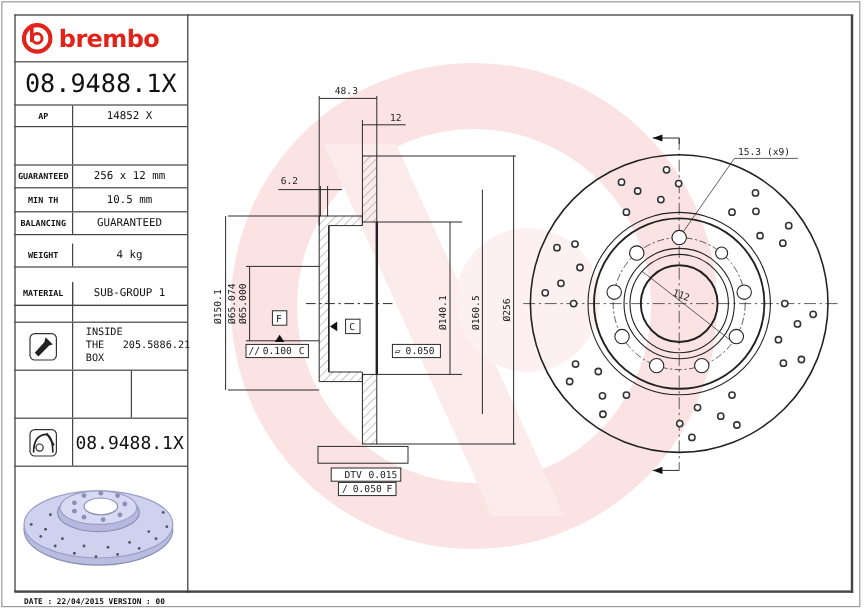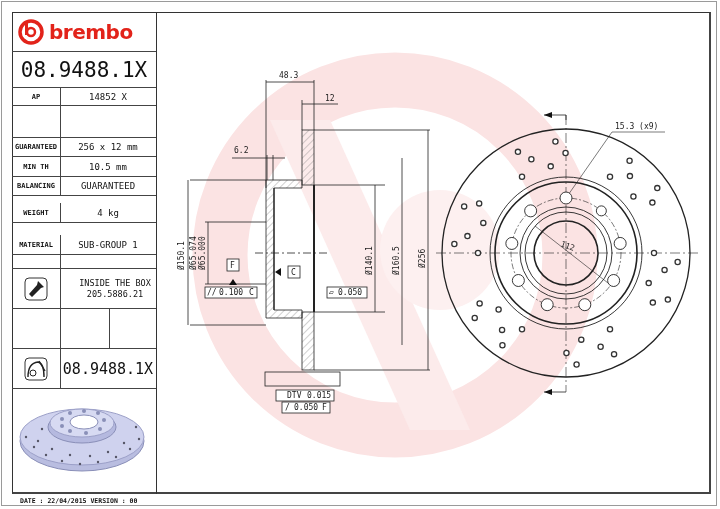--- a/index.html
+++ b/index.html
@@ -225,21 +225,21 @@
   <div class="row" style="top:243px;height:14px;">
     <div class="lbl"></div>
   </div>
   <div class="row" style="top:257px;height:40px;">
     <div class="lbl">
       <svg width="24" height="24" viewBox="0 0 24 24">
         <rect x="1" y="1" width="22" height="22" rx="4" fill="none" stroke="#333" stroke-width="1"></rect>
         <path d="M14 4 L20 10 L17 11 L8 20 L5 17 L13 8 Z" fill="#222"></path>
       </svg>
     </div>
-    <div class="val" style="flex-direction:column;font-size:8.5px;line-height:11px;margin-left:14px;">
+    <div class="val" style="flex-direction:row;font-size:8.5px;line-height:11px;margin-left:14px;">
       <span>INSIDE THE BOX</span>
       <span>205.5886.21</span>
     </div>
   </div>
   <div class="row" style="top:297px;height:40px;">
     <div class="lbl"></div>
     <div style="position:absolute;left:97px;top:0;bottom:0;border-left:1px solid #444;"></div>
   </div>
   <div class="row" style="top:337px;height:40px;">
     <div class="lbl">

